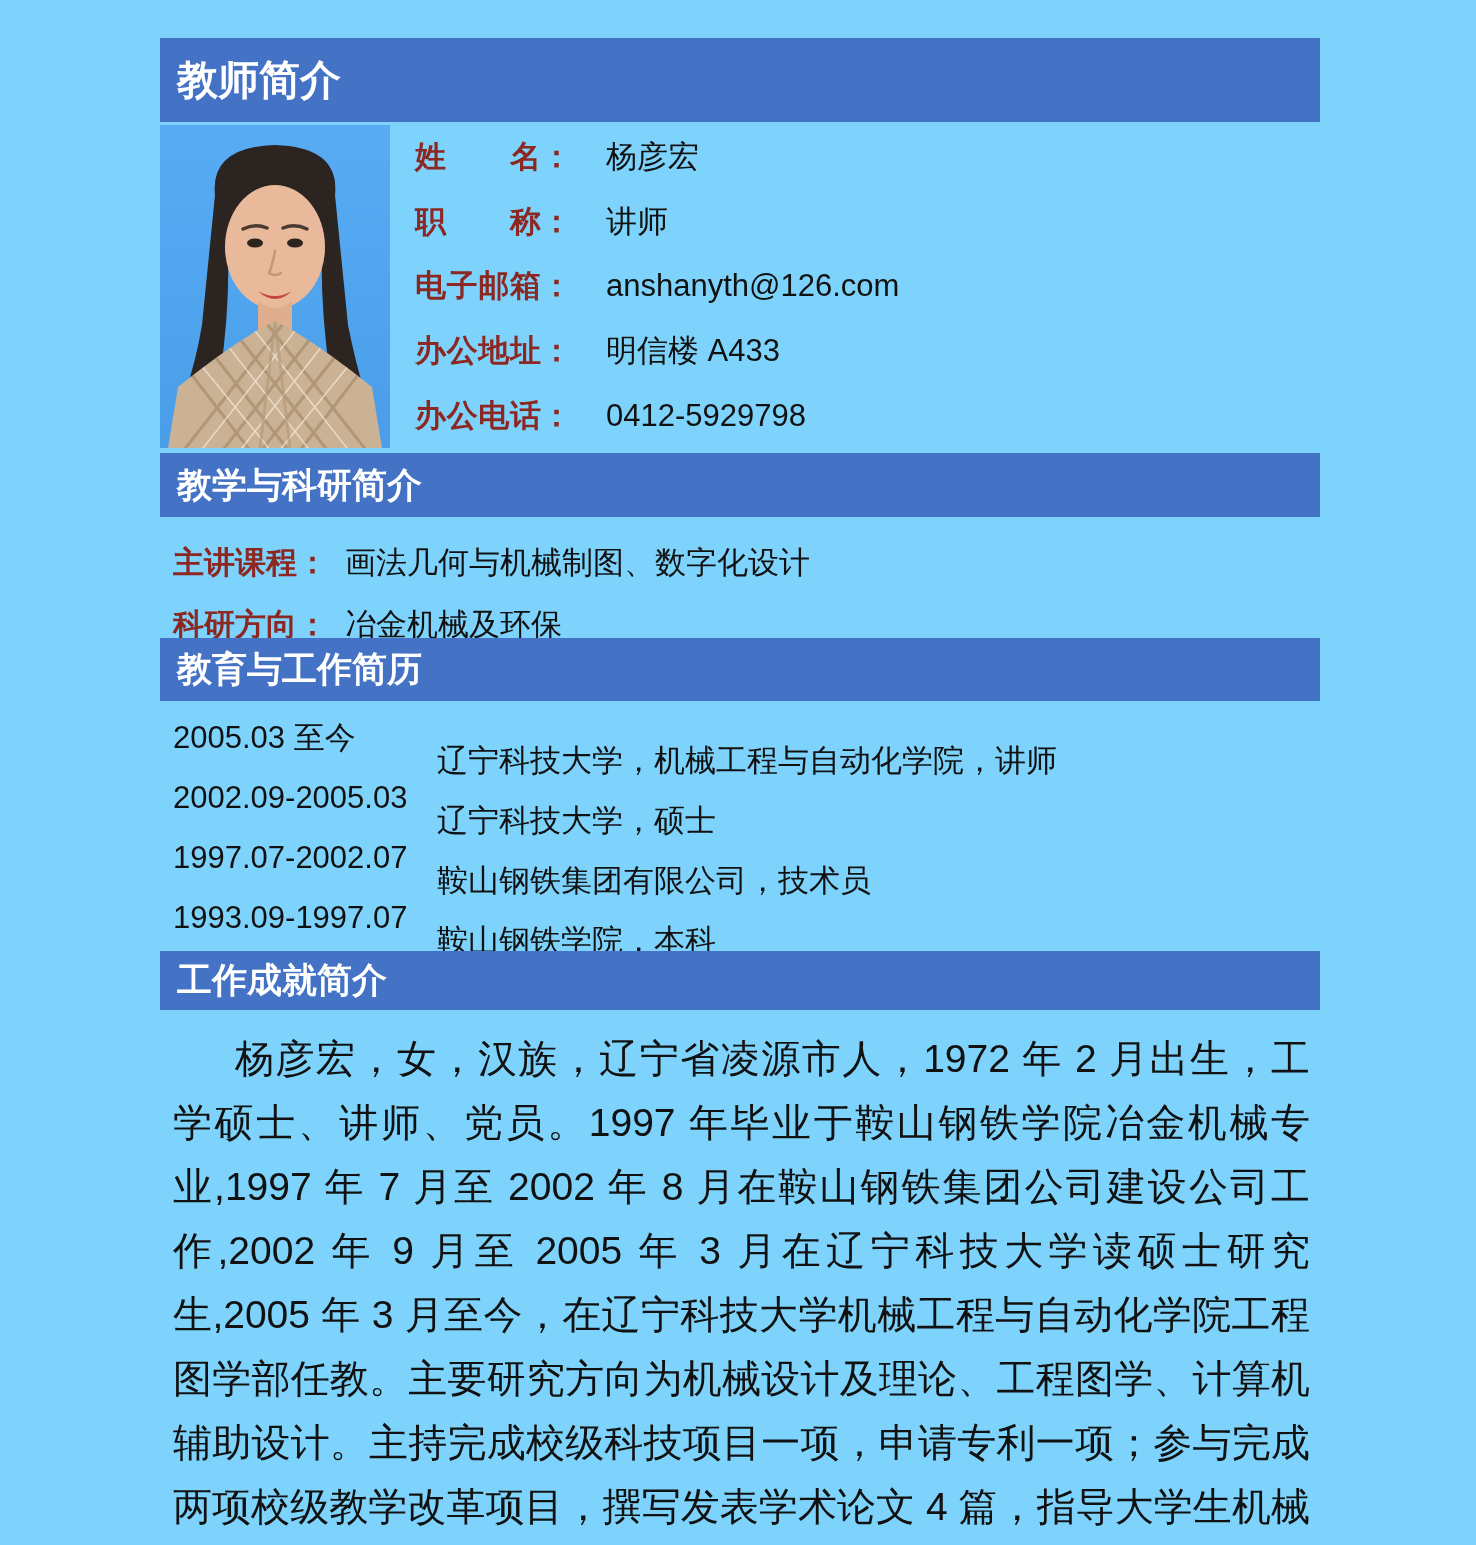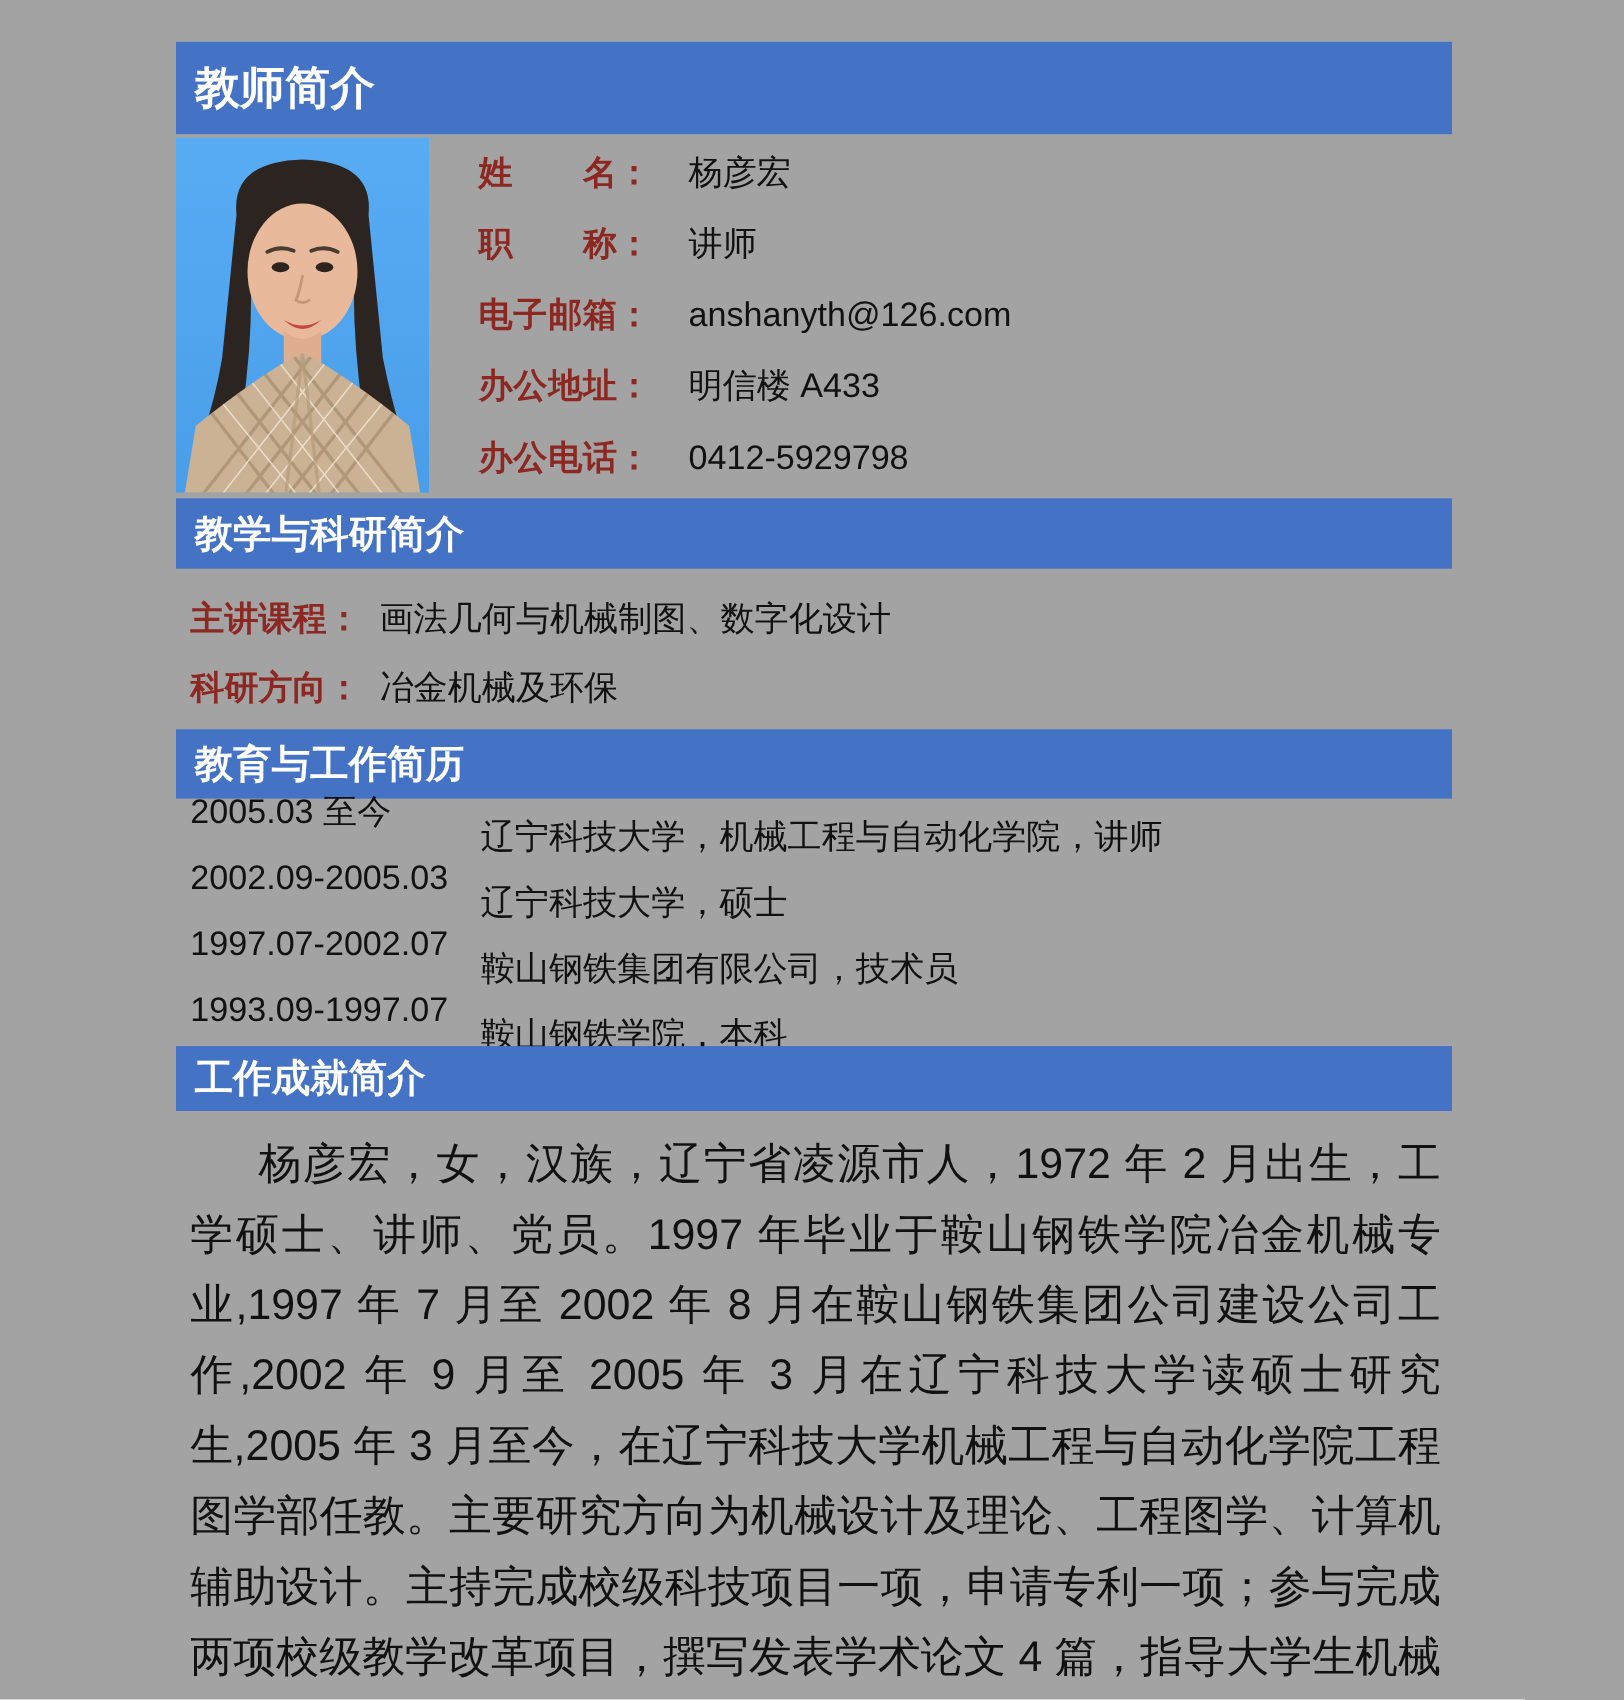--- a/index.html
+++ b/index.html
@@ -1,40 +1,40 @@
 <!DOCTYPE html>
 <html><head>
 <meta charset="utf-8">
 <style>
   html,body{margin:0;padding:0;background:#ffffff;}
   #page{
     position:relative;
     width:1476px;height:1545px;
-    background:#a3a3a3;
+    background:#7dd3fc;
     font-family:"Liberation Sans","DejaVu Sans",sans-serif;
     color:#111;
     overflow:hidden;
   }
   .bar{
     position:absolute;left:160px;width:1160px;
     background:#4472C4;color:#ffffff;
     display:flex;align-items:center;
     box-sizing:border-box;padding-left:17px;
     font-weight:bold;
   }
   #bar1{top:38px;height:84px;font-size:41px;}
   #bar2{top:453px;height:64px;font-size:35px;}
-  #bar3{top:663px;height:63px;font-size:35px;}
+  #bar3{top:638px;height:63px;font-size:35px;}
   #bar4{top:951px;height:59px;font-size:35px;}
 
   #photo{
     position:absolute;left:160px;top:125px;width:230px;height:323px;
     display:block;
   }
-  #fields{position:absolute;left:435px;top:125px;width:885px;height:323px;}
+  #fields{position:absolute;left:415px;top:125px;width:885px;height:323px;}
   .f-row{height:64.6px;display:flex;align-items:center;font-size:31px;}
   .f-label{
     display:inline-block;width:126px;
     color:#8C2722;font-weight:bold;
     text-align:justify;text-align-last:justify;
   }
   .f-colon{color:#8C2722;font-weight:bold;}
   .f-value{margin-left:34px;color:#111;}
 
   #tr-rows{position:absolute;left:173px;top:522px;width:1140px;}

